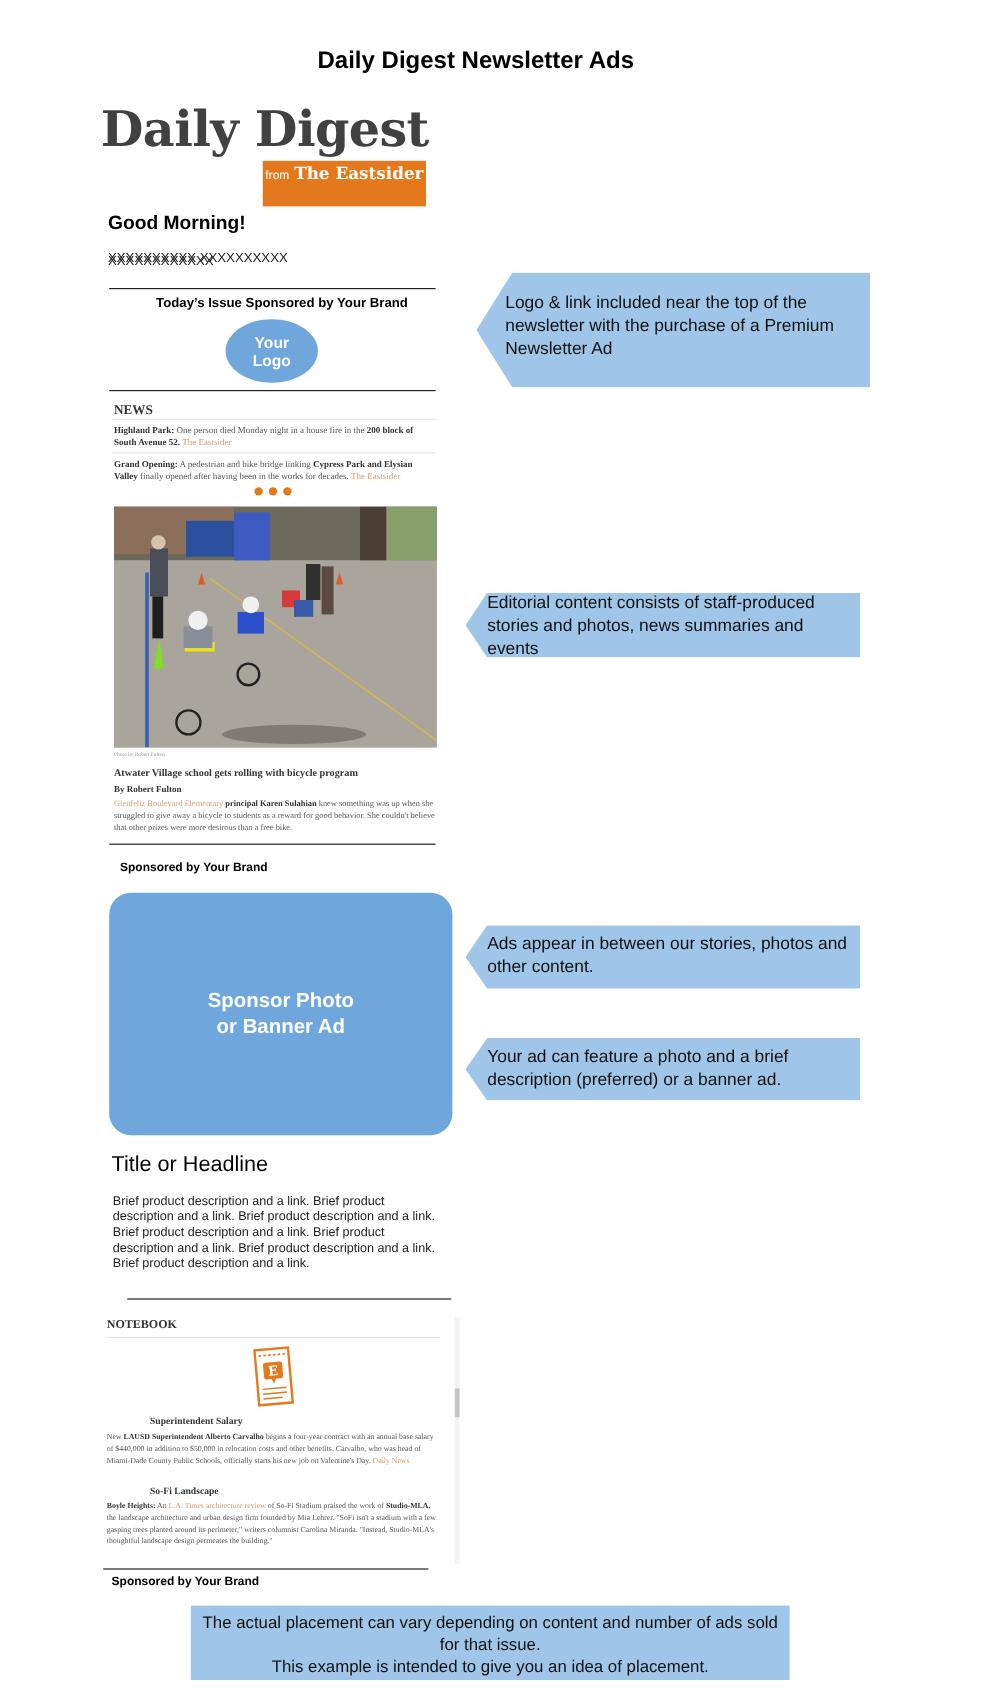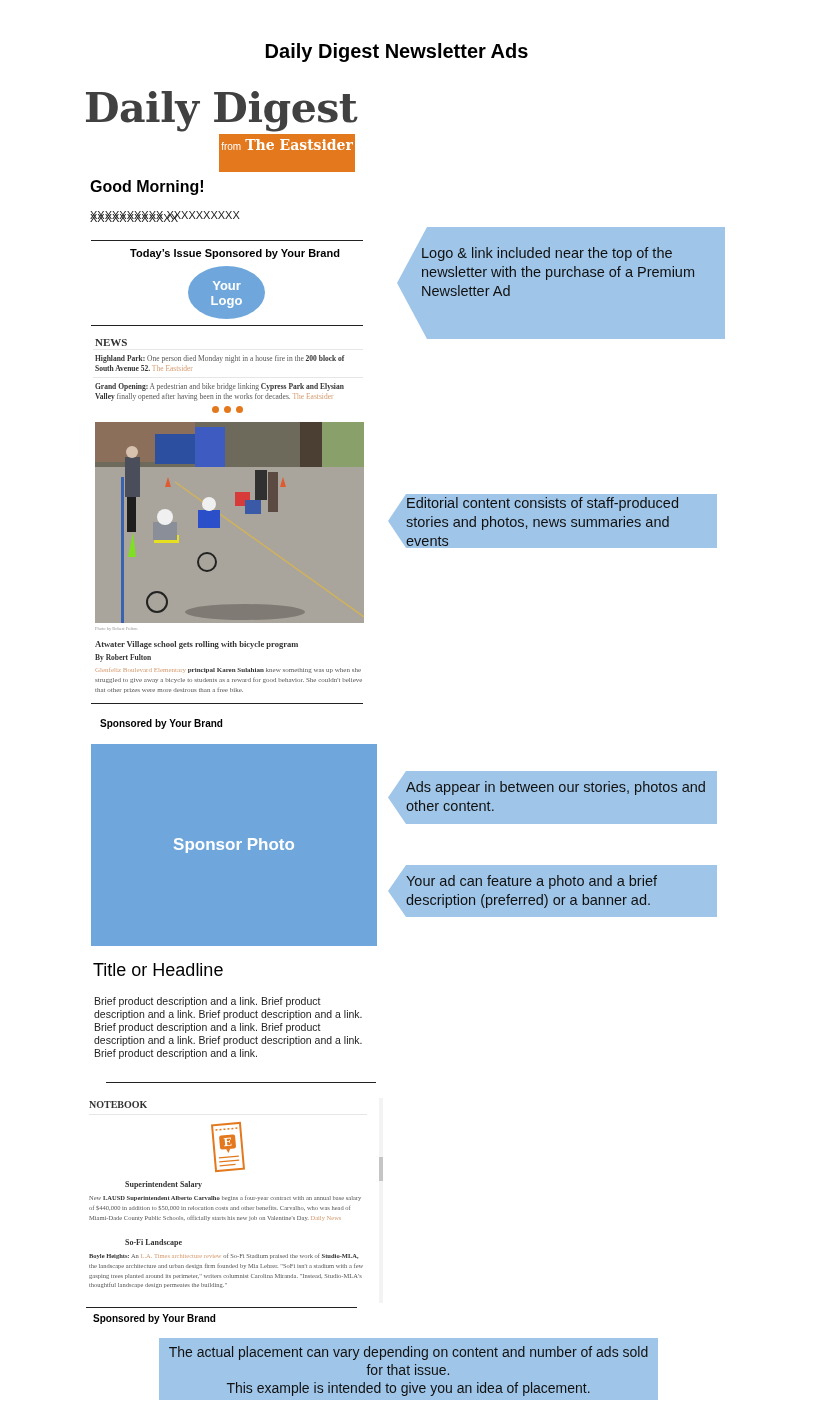--- a/index.html
+++ b/index.html
@@ -34,21 +34,21 @@
 
   .photo { left: 95px; top: 422px; width: 269px; height: 201px; overflow: hidden; background: #a8a49c; }
   .photo-credit { left: 95px; top: 626px; font-size: 4.5px; color: #999; }
   .story-title { left: 95px; top: 639px; font-size: 8.5px; font-weight: bold; color: #333; }
   .byline { left: 95px; top: 653px; font-size: 7.5px; font-weight: bold; color: #333; }
   .story-body { left: 95px; top: 665px; width: 268px; font-size: 7px; line-height: 10px; color: #555; }
   .story-body b { color: #333; text-align: right; }
 
   .sponsored-label { font-size: 10px; font-weight: bold; }
 
-  .ad-box { left: 91px; top: 744px; width: 286px; height: 202px; background: #6fa7dc; color: #fff; font-weight: bold; font-size: 17px; text-align: center; display: flex; flex-direction: column; justify-content: center; line-height: 22px; }
+  .ad-box { left: 91px; top: 744px; width: 286px; height: 202px; background: #6fa7dc; color: #fff; font-weight: bold; font-size: 17px; text-align: center; display: flex; flex-direction: column; justify-content: center; line-height: 22px; border-radius: 18px; }
 
   .ad-title { left: 93px; top: 960px; font-size: 18px; font-weight: normal; }
   .ad-desc { left: 94px; top: 995px; width: 280px; font-size: 10.5px; line-height: 13px; color: #222; }
 
   .notebook-head { left: 89px; top: 1099px; font-size: 10px; font-weight: bold; color: #333; }
   .scrollbar { left: 379px; top: 1098px; width: 4px; height: 205px; background: #f3f3f3; }
   .scroll-thumb { left: 379px; top: 1157px; width: 4px; height: 24px; background: #c5c5c5; }
   .nb-icon { left: 209px; top: 1120px; width: 38px; height: 54px; }
   .nb-title { left: 89px; font-size: 8px; font-weight: bold; color: #333; padding-left: 36px; }
   .nb-body { left: 89px; width: 278px; font-size: 6.5px; line-height: 9.8px; color: #555; }
@@ -140,20 +140,21 @@
   <span class="src">Glenfeliz Boulevard Elementary</span>
   <b>principal Karen Sulahian</b>
   <span>knew something was up when she struggled to give away a bicycle to students as a reward for good behavior. She couldn't believe that other prizes were more desirous than a free bike.</span>
 </div>
 <div class="abs hr" style="left:91px;top:703px;width:272px"></div>
 
 <div class="abs sponsored-label" style="left:100px;top:718px">Sponsored by Your Brand</div>
 
 <div class="abs ad-box">
   <span>Sponsor Photo</span>
+  <span>or Banner Ad</span>
 </div>
 <div class="abs ad-title">Title or Headline</div>
 <div class="abs ad-desc">Brief product description and a link.  Brief product description and a link. Brief product description and a link. Brief product description and a link. Brief product description and a link. Brief product description and a link. Brief product description and a link.</div>
 <div class="abs hr" style="left:106px;top:1082px;width:270px"></div>
 
 <div class="abs notebook-head serif">NOTEBOOK</div>
 <div class="abs thin" style="left:89px;top:1114px;width:278px"></div>
 <div class="abs scrollbar"></div>
 <div class="abs scroll-thumb"></div>
 <div class="abs nb-icon">
@@ -182,21 +183,21 @@
   <b>Boyle Heights:</b>
   <span>An</span>
   <span class="src">L.A. Times architecture review</span>
   <span>of So-Fi Stadium praised the work of</span>
   <b class="src">Studio-MLA,</b>
   <span>the landscape architecture and urban design firm founded by Mia Lehrer. "SoFi isn't a stadium with a few gasping trees planted around its perimeter," writers columnist Carolina Miranda. "Instead, Studio-MLA's thoughtful landscape design permeates the building."</span>
 </div>
 <div class="abs hr" style="left:86px;top:1307px;width:271px"></div>
 <div class="abs sponsored-label" style="left:93px;top:1313px">Sponsored by Your Brand</div>
 
-<div class="abs callout" style="left:397px;top:227px;width:328px;height:112px;padding:17px 18px 0 24px;">
+<div class="abs callout" style="left:397px;top:227px;width:328px;height:96px;padding:17px 18px 0 24px;">
   <span>Logo &amp; link included near the top of the newsletter with the purchase of a Premium Newsletter Ad</span>
 </div>
 <div class="abs callout callout-sm" style="left:388px;top:494px;width:329px;height:54px;padding:0 14px 0 18px;">
   <span>Editorial content consists of staff-produced stories and photos, news summaries and events</span>
 </div>
 <div class="abs callout callout-sm" style="left:388px;top:771px;width:329px;height:53px;padding:7px 10px 0 18px;">
   <span>Ads appear in between our stories, photos and other content.</span>
 </div>
 <div class="abs callout callout-sm" style="left:388px;top:865px;width:329px;height:52px;padding:7px 10px 0 18px;">
   <span>Your ad can feature a photo and a brief description (preferred) or a banner ad.</span>

